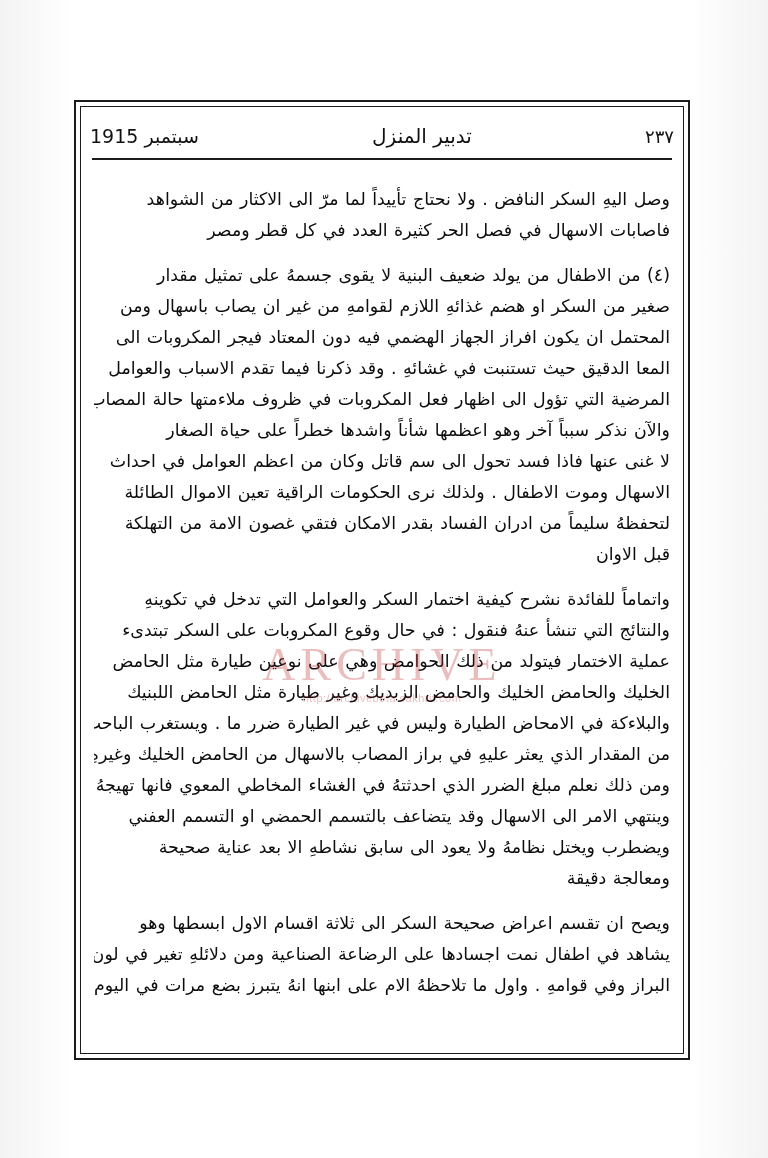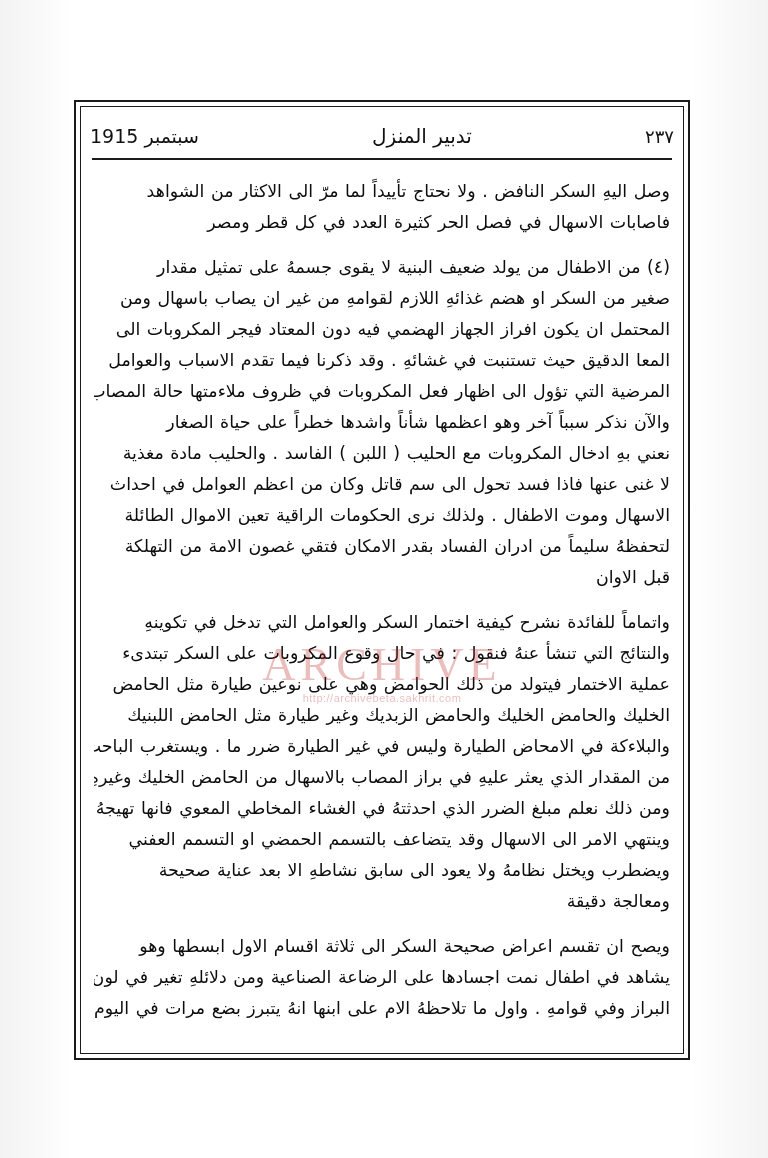--- a/index.html
+++ b/index.html
@@ -88,21 +88,21 @@
     bottom: 12px;
     direction: rtl;
     text-align: justify;
     color: #0d0d0d;
     font-size: 17.4px;
     line-height: 31px;
     font-family: "DejaVu Sans", sans-serif;
     overflow: hidden;
   }
   .para {
-    margin: 8px 0 4px 0;
+    margin: 16px 0 4px 0;
     text-align: justify;
     text-justify: inter-word;
     word-spacing: 1px;
   }
   .para.spaced { margin-top: 14px; }
   .para-line {
     display: block;
     white-space: nowrap;
   }
 
@@ -182,21 +182,20 @@
         <span class="para-line">فاصابات الاسهال في فصل الحر كثيرة العدد في كل قطر ومصر</span>
       </p>
 
       <p class="para spaced">
         <span class="para-line">(٤)  من الاطفال من يولد ضعيف البنية لا يقوى جسمهُ على تمثيل  مقدار</span>
         <span class="para-line">صغير من السكر او هضم غذائهِ اللازم لقوامهِ من غير ان يصاب باسهال ومن</span>
         <span class="para-line">المحتمل ان يكون افراز الجهاز الهضمي فيه دون المعتاد فيجر المكروبات الى</span>
         <span class="para-line">المعا الدقيق حيث تستنبت في غشائهِ . وقد ذكرنا فيما تقدم الاسباب والعوامل</span>
         <span class="para-line">المرضية التي تؤول الى اظهار فعل المكروبات في ظروف ملاءمتها حالة المصاب .</span>
         <span class="para-line">والآن نذكر سبباً آخر وهو اعظمها شأناً واشدها خطراً على حياة الصغار</span>
-        <span class="para-line">نعني بهِ ادخال المكروبات مع الحليب ( اللبن ) الفاسد . والحليب مادة مغذية</span>
         <span class="para-line">لا غنى عنها فاذا فسد تحول الى سم قاتل وكان من اعظم العوامل في احداث</span>
         <span class="para-line">الاسهال وموت الاطفال . ولذلك نرى الحكومات الراقية تعين الاموال الطائلة</span>
         <span class="para-line">لتحفظهُ سليماً من ادران الفساد بقدر الامكان فتقي غصون الامة من التهلكة</span>
         <span class="para-line">قبل الاوان</span>
       </p>
 
       <p class="para spaced">
         <span class="para-line">واتماماً للفائدة نشرح كيفية اختمار السكر والعوامل التي تدخل في تكوينهِ</span>
         <span class="para-line">والنتائج التي تنشأ عنهُ فنقول : في حال وقوع المكروبات على السكر تبتدىء</span>
         <span class="para-line">عملية الاختمار فيتولد من ذلك الحوامض وهي على نوعين طيارة مثل الحامض</span>

